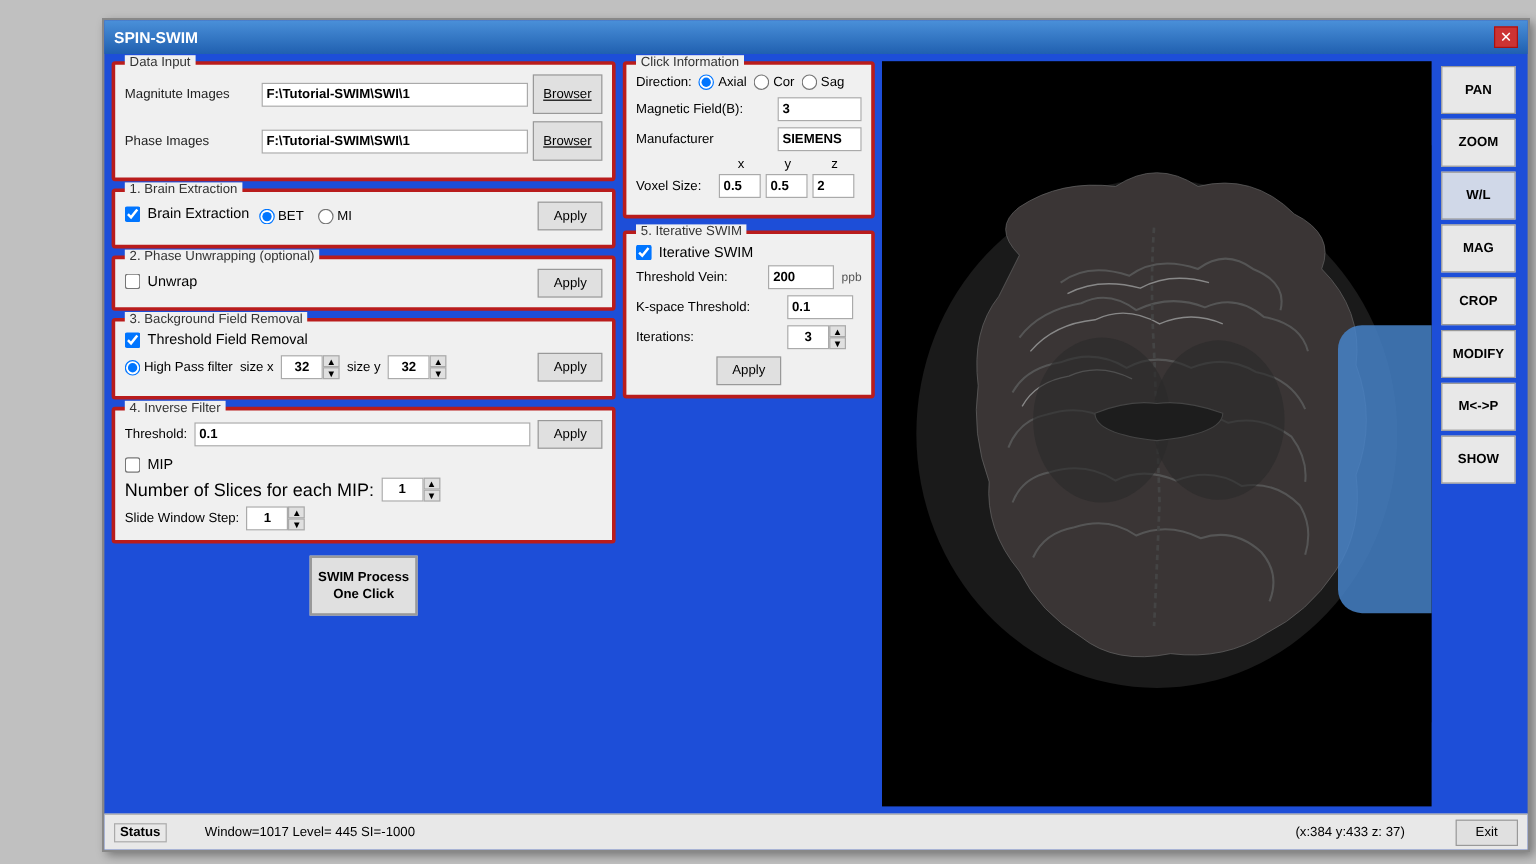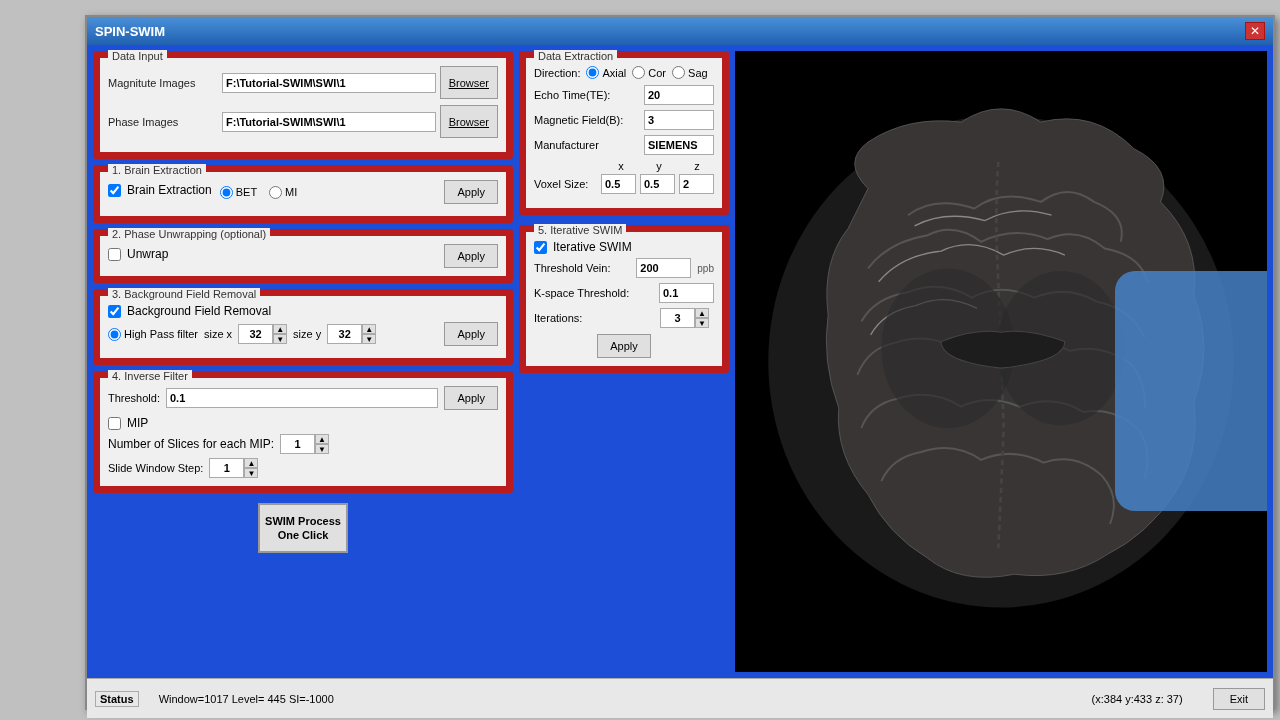--- a/index.html
+++ b/index.html
@@ -43,21 +43,21 @@
 
     
     .left-panel {
       width: 420px;
       display: flex;
       flex-direction: column;
       gap: 6px;
     }
 
     .group-box {
-      border: 7px solid #b91c1c;
+      border: 3px solid #b91c1c;
       border-radius: 3px;
       padding: 8px;
       position: relative;
       background: #f0f0f0;
     }
     .group-box-title {
       position: absolute;
       top: -8px; left: 8px;
       background: #f0f0f0;
       padding: 0 4px;
@@ -238,27 +238,27 @@
       z-index: 100;
       display: flex;
       flex-direction: column;
       align-items: center;
       justify-content: center;
       padding: 20px;
     }
 
     
     .status-bar {
-      height: 40px;
+      height: 30px;
       background: #e8e8e8;
       border-top: 1px solid #aaa;
       display: flex;
       align-items: center;
       padding: 0 8px;
-      gap: 20px;
+      gap: 32px;
       font-size: 11px;
     }
     .status-left { flex: 1; }
     .status-right { }
     .exit-btn {
       height: 22px;
       padding: 0 16px;
       font-size: 11px;
       background: #e0e0e0;
       border: 1px solid #999;
@@ -391,21 +391,21 @@
             <label for="unwrapCheck">Unwrap</label>
           </div>
           <button class="apply-btn" style="margin-left:auto;">Apply</button>
         </div>
       </div>
 
       <div class="group-box">
         <span class="group-box-title">3. Background Field Removal</span>
         <div class="checkbox-row">
           <input type="checkbox" id="bgRemovalCheck" checked="" style="">
-          <label for="bgRemovalCheck">Background Field Removal</label>
+          <label for="bgRemovalCheck">Threshold Field Removal</label>
         </div>
         <div style="display:flex;align-items:center;gap:6px;margin-bottom:4px;">
           <div class="radio-item">
             <input type="radio" id="highPassRadio" name="bgMethod" checked="" style="">
             <label for="highPassRadio" style="font-size:11px;">High Pass filter</label>
           </div>
           <span style="font-size:11px;">size x</span>
           <div class="spinner-input">
             <input class="spinner-field" type="text" value="32" style="">
             <div class="spinner-buttons">
@@ -430,21 +430,21 @@
         <div style="display:flex;align-items:center;gap:6px;margin-bottom:6px;">
           <span style="font-size:11px;">Threshold:</span>
           <input class="field-input" style="width: 60px;" type="text" value="0.1">
           <button class="apply-btn" style="margin-left:auto;">Apply</button>
         </div>
         <div class="checkbox-row">
           <input type="checkbox" id="mipCheck" style="">
           <label for="mipCheck">MIP</label>
         </div>
         <div style="display:flex;align-items:center;gap:6px;margin-bottom:4px;">
-          <span style="font-size:12px;">Number of Slices for each MIP:</span>
+          <span style="font-size:15px;">Number of Slices for each MIP:</span>
           <div class="spinner-input">
             <input class="spinner-field" type="text" value="1" style="">
             <div class="spinner-buttons">
               <button class="spinner-up">▲</button>
               <button class="spinner-down">▼</button>
             </div>
           </div>
         </div>
         <div style="display:flex;align-items:center;gap:6px;">
           <span style="font-size:11px;">Slide Window Step:</span>
@@ -462,42 +462,38 @@
         <button class="swim-btn">
           <span>SWIM Process One Click</span>
         </button>
       </div>
 
     </div>
 
     <div class="middle-panel">
 
       <div class="group-box">
-        <span class="group-box-title">Data Extraction</span>
+        <span class="group-box-title">Click Information</span>
 
         <div class="direction-row">
           <span style="font-size:11px;">Direction:</span>
           <div class="radio-item">
             <input type="radio" id="axialRadio" name="direction" checked="" style="">
             <label for="axialRadio" style="font-size:11px;">Axial</label>
           </div>
           <div class="radio-item">
             <input type="radio" id="corRadio" name="direction" style="">
             <label for="corRadio" style="font-size:11px;">Cor</label>
           </div>
           <div class="radio-item">
             <input type="radio" id="sagRadio" name="direction" style="">
             <label for="sagRadio" style="font-size:11px;">Sag</label>
           </div>
         </div>
 
-        <div class="data-field-row">
-          <span class="data-field-label">Echo Time(TE):</span>
-          <input class="data-field-input" type="text" value="20" style="">
-        </div>
 
         <div class="data-field-row">
           <span class="data-field-label">Magnetic Field(B):</span>
           <input class="data-field-input" type="text" value="3" style="">
         </div>
 
         <div class="data-field-row">
           <span class="data-field-label">Manufacturer</span>
           <input class="data-field-input" type="text" value="SIEMENS" style="">
         </div>
@@ -582,20 +578,30 @@
             <ellipse cx="245" cy="200" rx="48" ry="58" fill="#2a2a2a" opacity="0.6"></ellipse>
 
             <path d="M 155 195 Q 180 185 200 188 Q 220 185 248 195 Q 248 210 200 215 Q 155 210 155 195 Z" fill="#1d1d1d" stroke="#444" stroke-width="0.8"></path>
           </svg>
 
           <div class="popup-overlay">
             
           </div>
         </div>
 
+        <div class="sidebar-buttons">
+          <button class="sidebar-btn">PAN</button>
+          <button class="sidebar-btn">ZOOM</button>
+          <button class="sidebar-btn active">W/L</button>
+          <button class="sidebar-btn">MAG</button>
+          <button class="sidebar-btn">CROP</button>
+          <button class="sidebar-btn">MODIFY</button>
+          <button class="sidebar-btn">M&lt;-&gt;P</button>
+          <button class="sidebar-btn">SHOW</button>
+        </div>
       </div>
     </div>
   </div>
 
   <div class="status-bar">
     <div style="border:1px solid #aaa;padding:1px 4px;font-size:11px;">
       <span style="font-weight:bold;">Status</span>
     </div>
     <span class="status-left">Window=1017 Level= 445 SI=-1000</span>
     <span class="status-right">(x:384 y:433 z: 37)</span>

